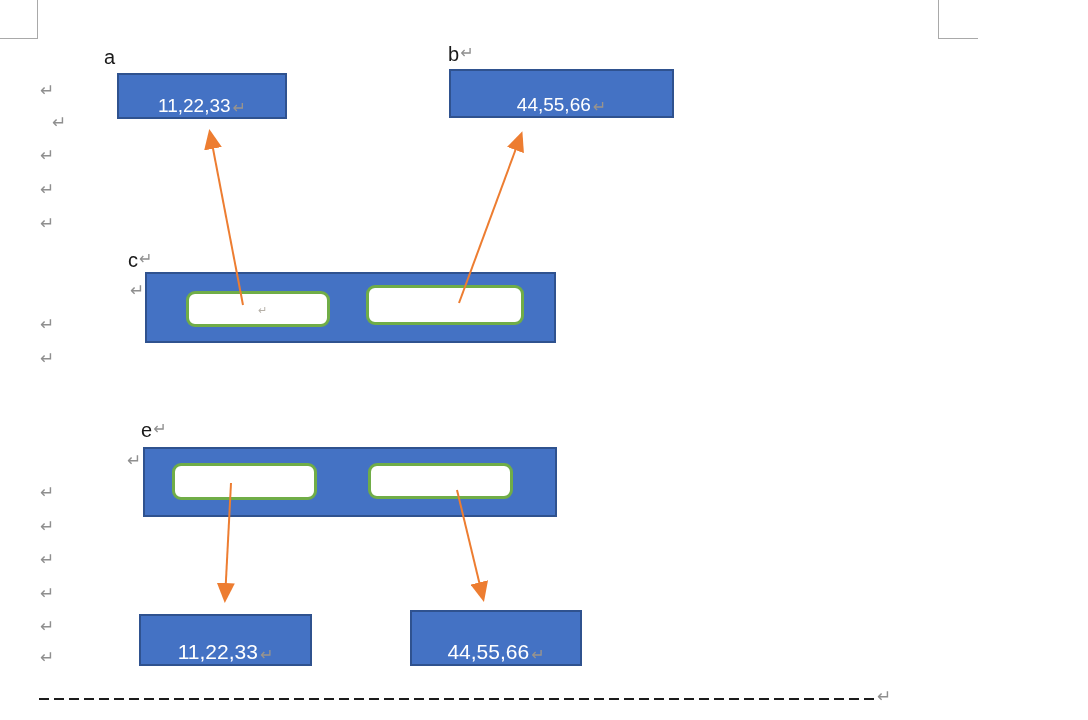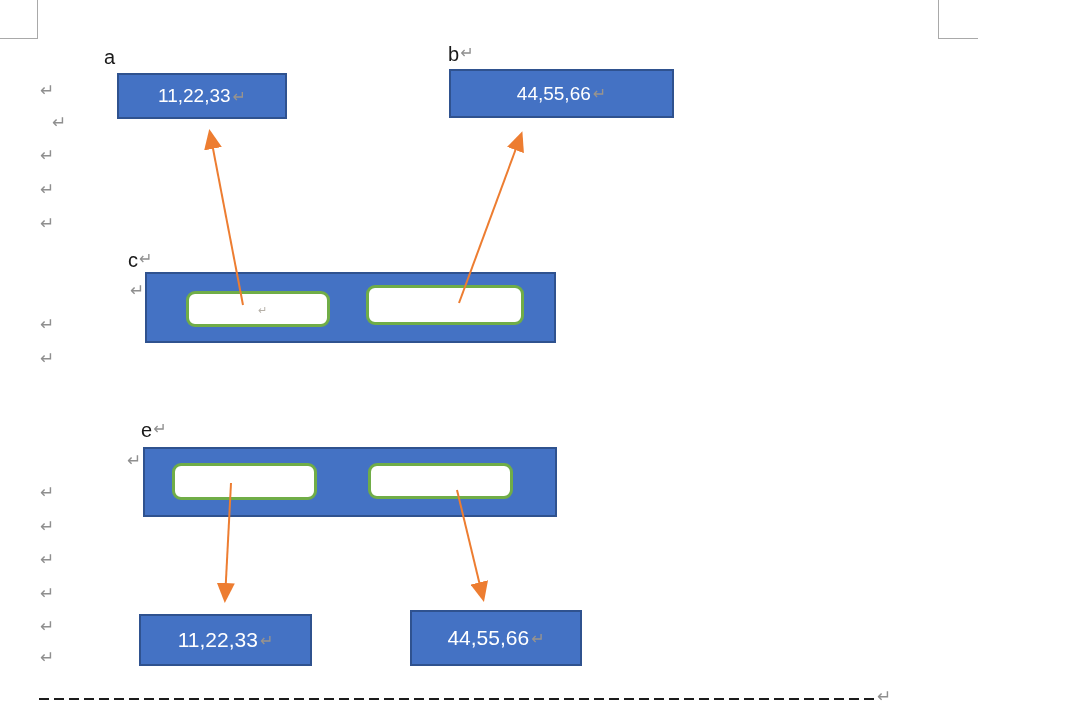--- a/index.html
+++ b/index.html
@@ -18,21 +18,21 @@
   .corner{position:absolute;box-sizing:border-box;}
   .corner-tl{left:0;top:0;width:38px;height:39px;border-right:1px solid #a9a9a9;border-bottom:1px solid #a9a9a9;}
   .corner-tr{left:938px;top:0;width:40px;height:39px;border-left:1px solid #a9a9a9;border-bottom:1px solid #a9a9a9;}
 
   .rmark{position:absolute;color:var(--formatting_mark_gray);font-size:17px;line-height:1;user-select:none;}
   .lbl{position:absolute;color:#1a1a1a;font-size:20px;line-height:1;display:flex;align-items:flex-start;}
   .lbl .rg{color:var(--formatting_mark_gray);font-size:16px;margin-left:1px;margin-top:1px;}
 
   .vbox{
     position:absolute;box-sizing:border-box;background:var(--box_fill_blue);
-    border:2px solid var(--box_border_blue);display:flex;align-items:center;justify-content:center;
+    border:2px solid var(--box_border_blue);display:flex;align-items:flex-end;justify-content:center;
     color:#fff;
   }
   .vbox .rg{color:#9a948c;font-size:16px;margin-left:2px;}
   .fs19{font-size:19px;} .fs21{font-size:21px;}
 
   .cont{position:absolute;box-sizing:border-box;background:var(--box_fill_blue);border:2px solid var(--box_border_blue);}
   .slot{position:absolute;box-sizing:border-box;background:#fff;border:3px solid var(--slot_border_green);border-radius:9px;}
   .slot-mark{position:absolute;font-size:11px;color:#b6b0a8;line-height:1;}
 
   .codeline{position:absolute;left:38px;top:384px;font-size:21px;color:#1a1a1a;line-height:1.1;white-space:pre;}

